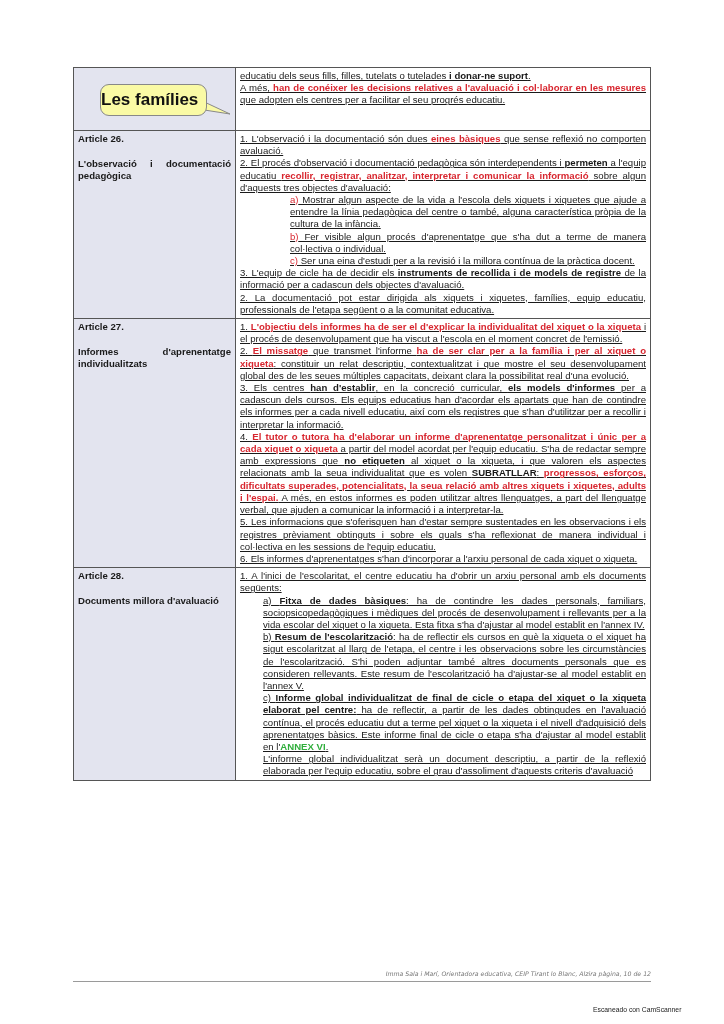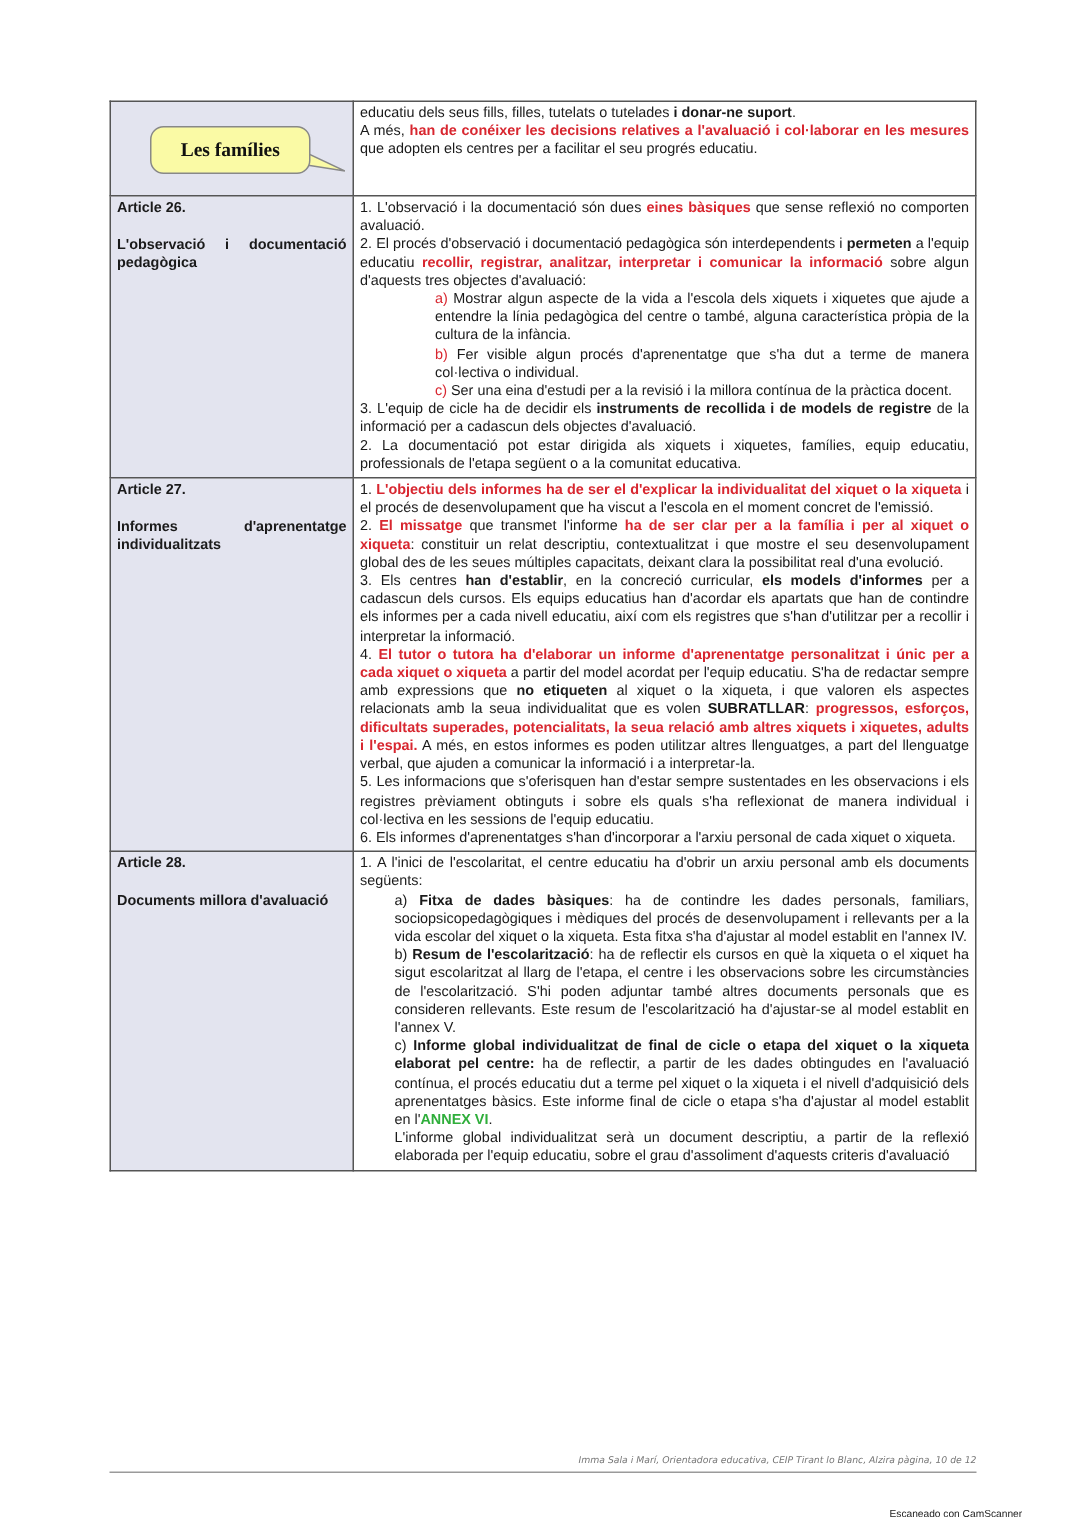--- a/index.html
+++ b/index.html
@@ -1,33 +1,33 @@
 <!DOCTYPE html>
 <html><head>
 <meta charset="utf-8">
 <style>
   html, body { margin: 0; padding: 0; background: #ffffff; }
   body { width: 724px; height: 1024px; position: relative; overflow: hidden; font-family: "Liberation Sans", "DejaVu Sans", sans-serif; color: #1a1a1a; }
   .page { position: absolute; left: 0; top: 0; width: 724px; height: 1024px; background: #fff; }
   table.doc { position: absolute; left: 73px; top: 67px; width: 578px; border-collapse: collapse; table-layout: fixed; }
   table.doc td { border: 1px solid #555; vertical-align: top; padding: 2px 4px; font-size: 9.6px; line-height: 12.2px; }
   td.left { width: 153px; background: #e3e4ef; font-weight: bold; font-size: 10.2px; line-height: 13px; }
-  td.right { text-align: justify; background: #fff; }
+  td.right { text-align: justify; background: #fff; text-decoration: underline; }
   .art-num { display: block; margin-bottom: 13px; }
   .art-title { display: block; text-align: justify; text-align-last: left; }
   p { margin: 0; }
   .gap { }
   .indent { padding-left: 50px; }
   .indent2 { padding-left: 23px; }
   .red { color: #d8262f; font-weight: bold; }
   .redn { color: #d8262f; }
   .green { color: #2fae3b; font-weight: bold; }
   b { font-weight: bold; }
   .bubble-wrap { position: relative; height: 58px; }
-  .bubble { position: absolute; left: 22px; top: 14px; width: 105px; height: 30px; background: #fafaa5; border: 1px solid #888; border-radius: 9px; display: flex; align-items: center; justify-content: center; font-family: Liberation Serif, serif; font-weight: bold; font-size: 13px; color: #111; }
+  .bubble { position: absolute; left: 22px; top: 14px; width: 105px; height: 30px; background: #fafaa5; border: 1px solid #888; border-radius: 9px; display: flex; align-items: center; justify-content: flex-start; font-family: Liberation Sans, sans-serif; font-weight: bold; font-size: 17px; color: #111; }
   .bubble-tail { position: absolute; left: 120px; top: 27px; width: 32px; height: 18px; }
   .footer { position: absolute; left: 73px; top: 970px; width: 578px; text-align: right; font-family: "DejaVu Sans", sans-serif; font-style: italic; font-size: 6.2px; color: #777; padding-bottom: 4px; border-bottom: 1px solid #9a9a9a; }
   .scanner { position: absolute; left: 593px; top: 1006px; font-size: 6.8px; color: #222; font-family: "Liberation Sans", sans-serif; }
 </style>
 </head>
 <body>
 
 <div class="page">
   <table class="doc">
 

